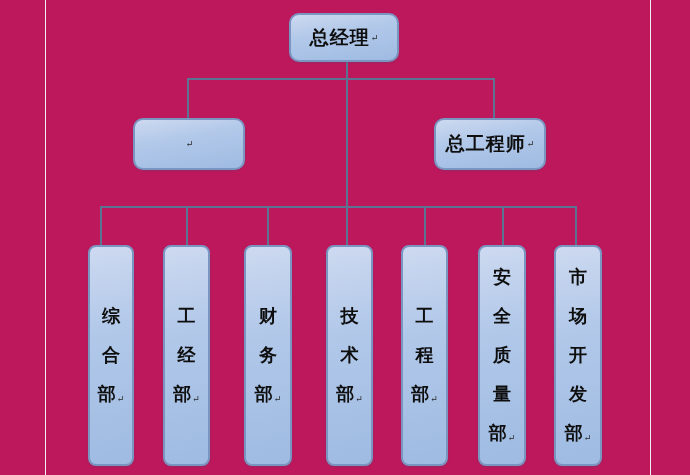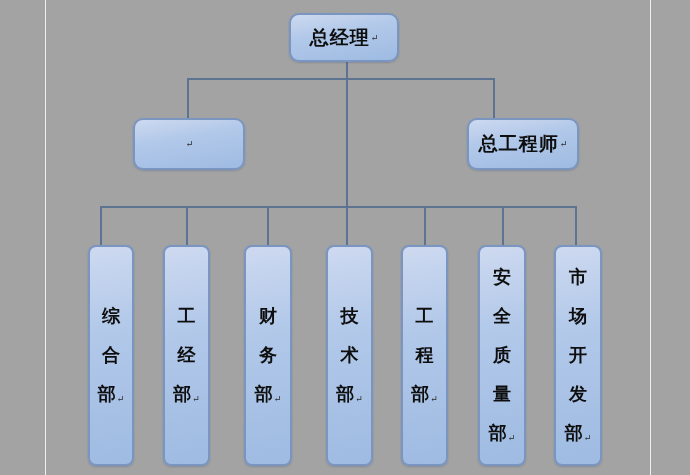--- a/index.html
+++ b/index.html
@@ -5,21 +5,21 @@
   html, body {
     margin: 0;
     padding: 0;
     background: #ffffff;
     font-family: "Liberation Serif", "DejaVu Serif", serif;
   }
   .stage {
     position: relative;
     width: 690px;
     height: 475px;
-    background: #a3a3a3;
+    background: #be185d;
     overflow: hidden;
   }
   
   .page-edge {
     position: absolute;
     top: 0;
     width: 1px;
     height: 475px;
     background: #f0f0f0;
   }
@@ -62,21 +62,21 @@
     font-weight: normal;
     color: #2a2a2a;
     margin-left: 1px;
     vertical-align: -2px;
     letter-spacing: 0;
   }
 
   
   #node-gm   { left: 289px; top:  13px; width: 110px; height: 49px; }
   #node-dgm  { left: 133px; top: 118px; width: 112px; height: 52px; }
-  #node-ce   { left: 467px; top: 118px; width: 112px; height: 52px; }
+  #node-ce   { left: 434px; top: 118px; width: 112px; height: 52px; }
 
   .vbox { top: 245px; height: 221px; }
   #dept-0 { left:  88px; width: 46px; }
   #dept-1 { left: 163px; width: 47px; }
   #dept-2 { left: 244px; width: 48px; }
   #dept-3 { left: 326px; width: 47px; }
   #dept-4 { left: 401px; width: 47px; }
   #dept-5 { left: 478px; width: 48px; }
   #dept-6 { left: 554px; width: 48px; }
 

